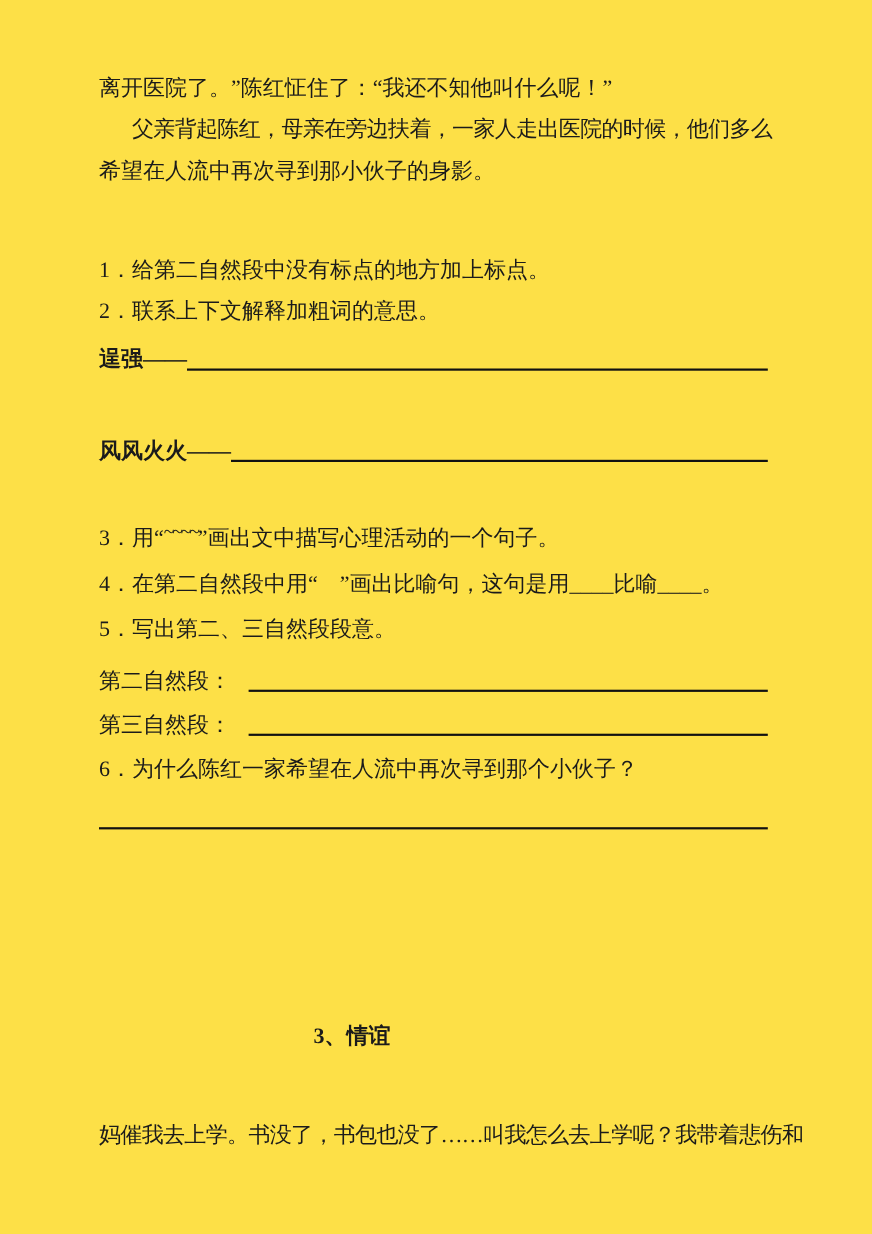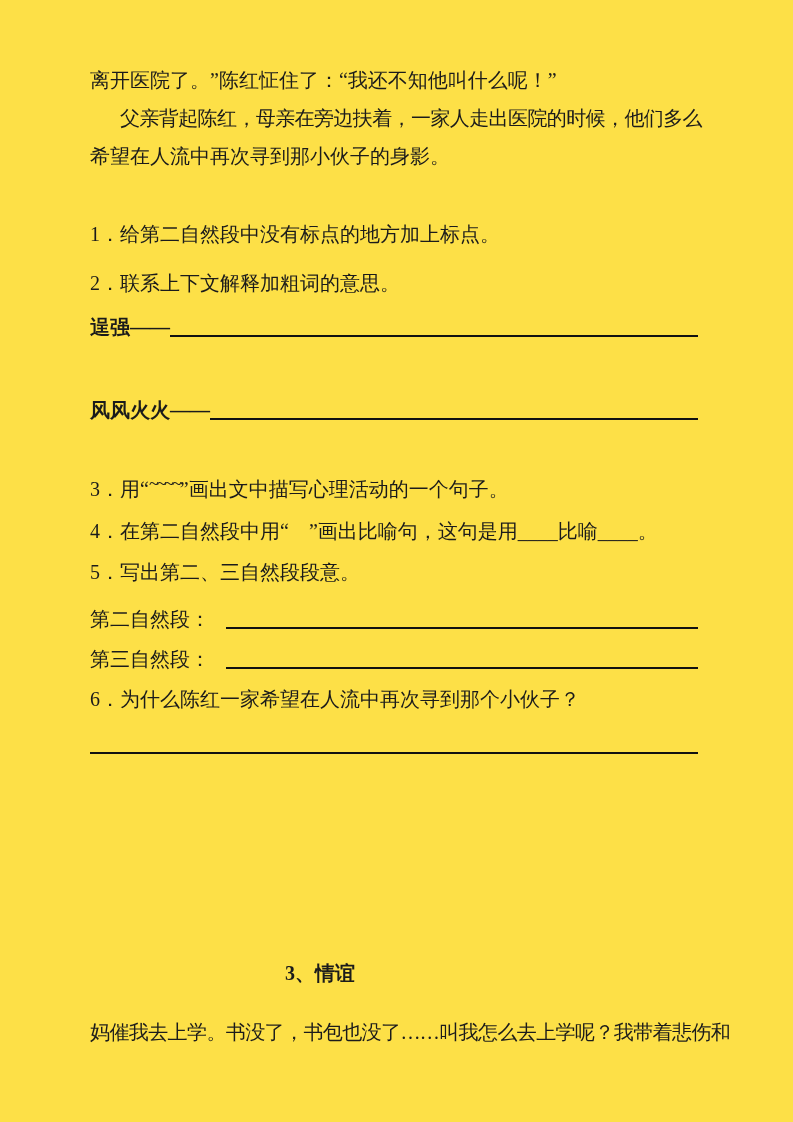--- a/index.html
+++ b/index.html
@@ -54,33 +54,32 @@
     letter-spacing: -2px;
     font-size: 18px;
   }
   .section-title {
     position: absolute;
     left: 285px;
     font-weight: bold;
     height: 24px;
     line-height: 24px;
     white-space: nowrap;
-    margin-top: 31px;
   }
 </style>
 </head>
 <body>
 
 <div class="page">
 
   <div class="line" style="top:68px">离开医院了。”陈红怔住了：“我还不知他叫什么呢！”</div>
   <div class="line indent tight" style="top:106px">父亲背起陈红，母亲在旁边扶着，一家人走出医院的时候，他们多么</div>
   <div class="line" style="top:144px">希望在人流中再次寻到那小伙子的身影。</div>
 
-  <div class="line" style="top:222px">1．给第二自然段中没有标点的地方加上标点。</div>
+  <div class="line" style="top:234px">1．给第二自然段中没有标点的地方加上标点。</div>
   <div class="line" style="top:271px">2．联系上下文解释加粗词的意思。</div>
 
   <div class="line fill-row" style="top:315px">
     <span class="lbl bold">逞强——</span>
     <span class="uline"></span>
   </div>
 
   <div class="line fill-row" style="top:398px">
     <span class="lbl bold">风风火火——</span>
     <span class="uline"></span>

